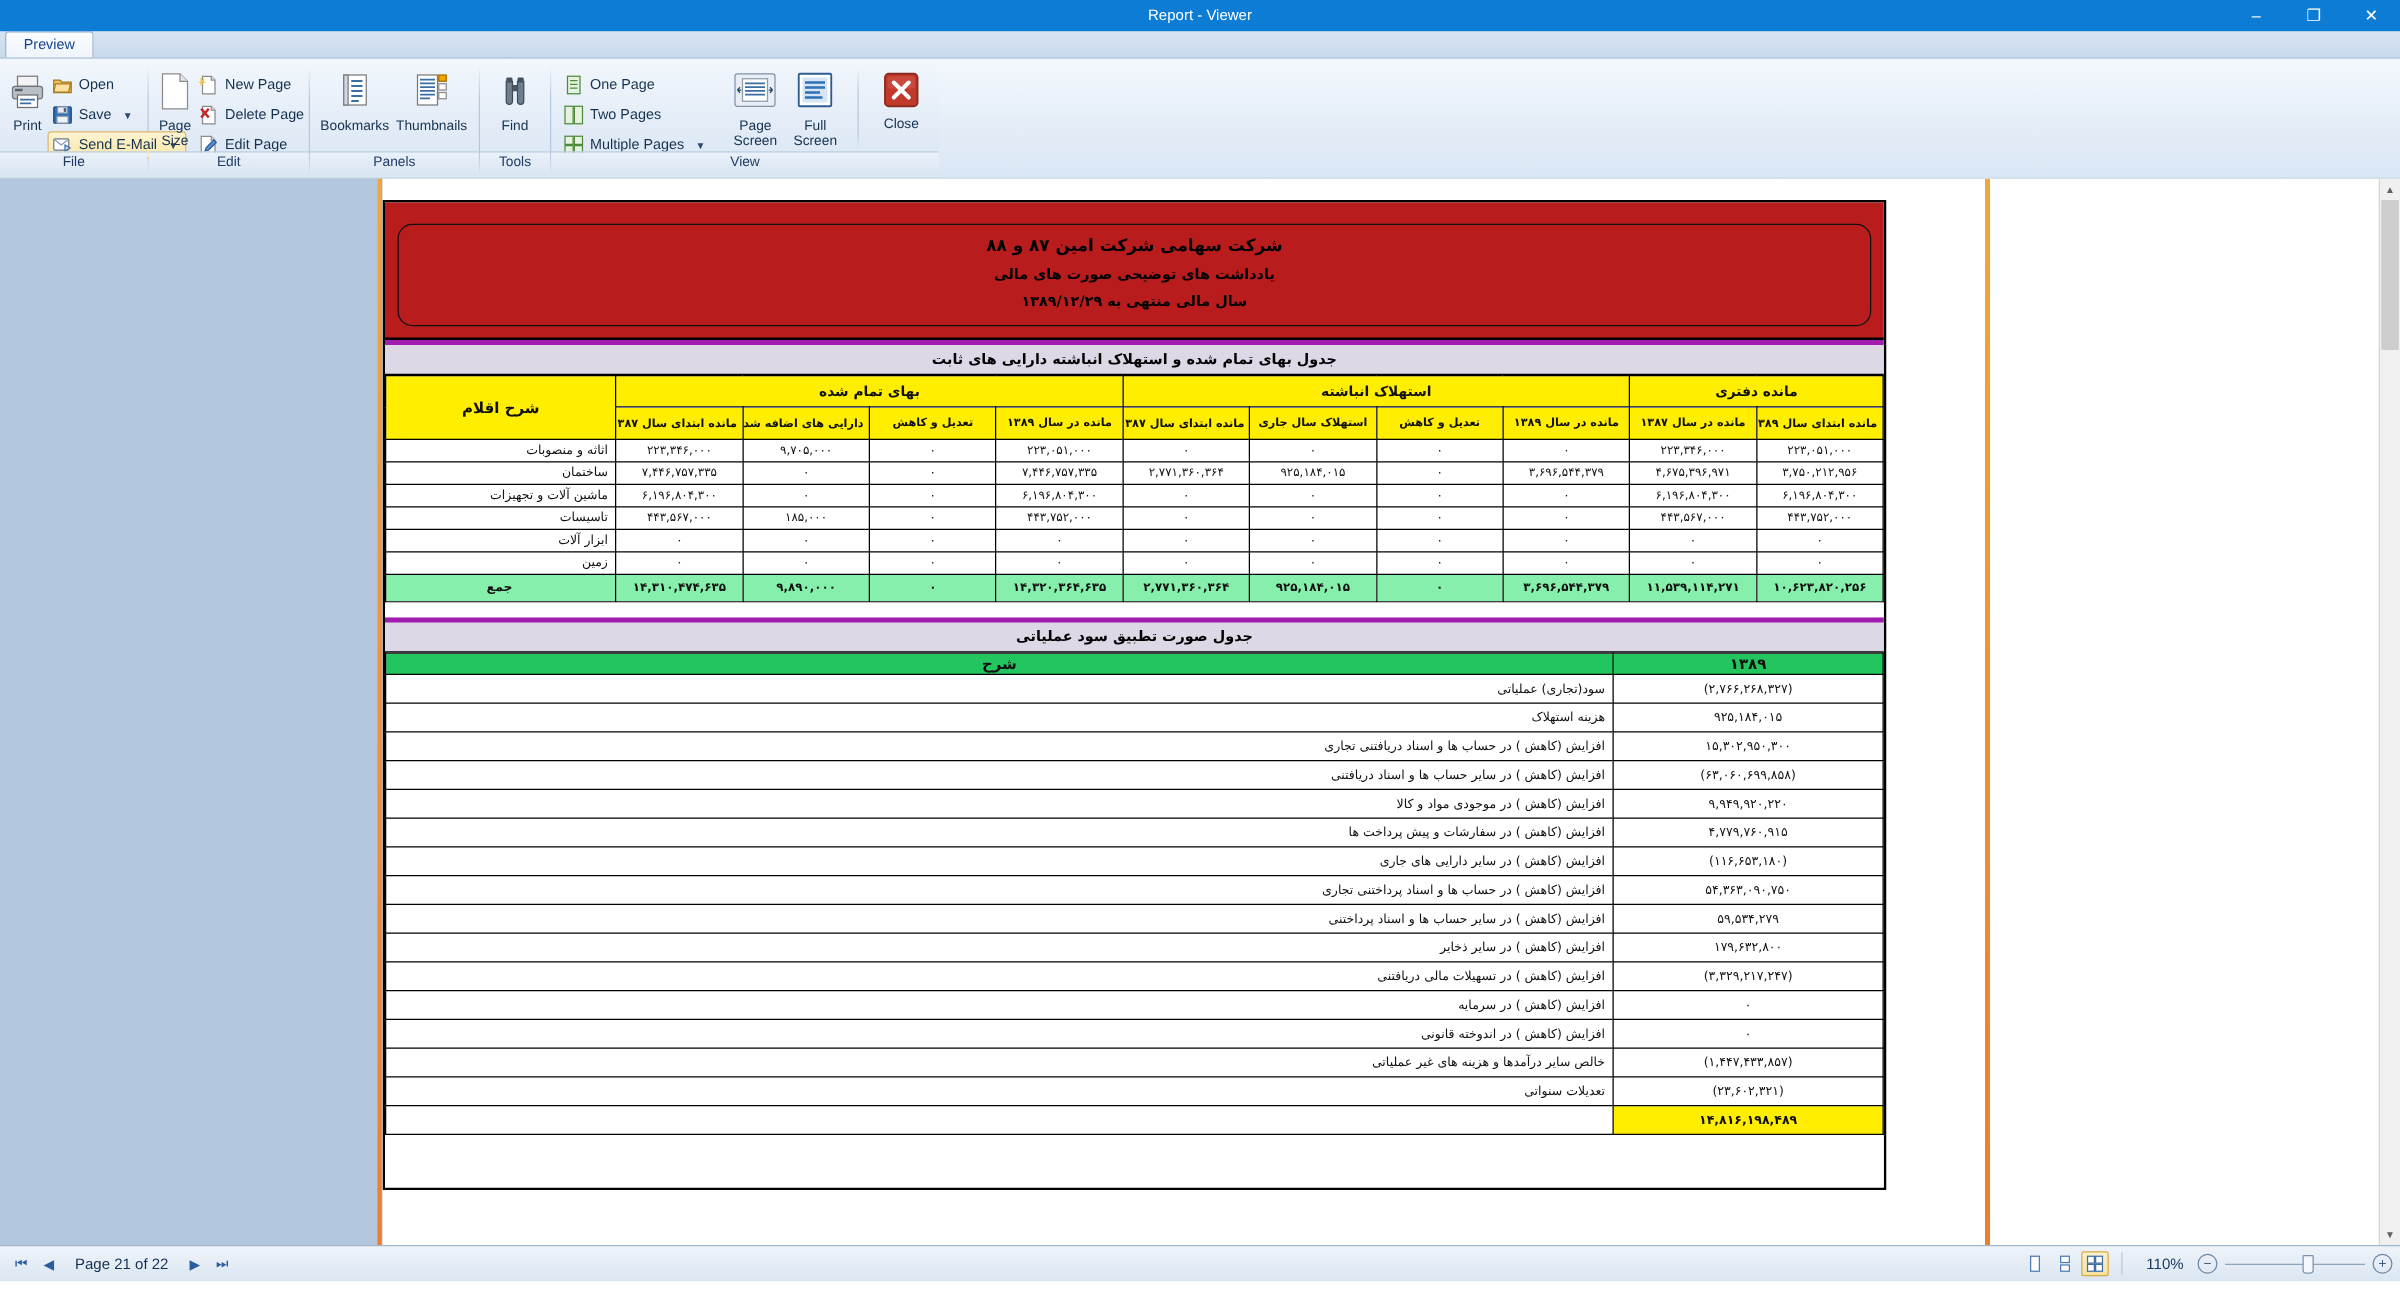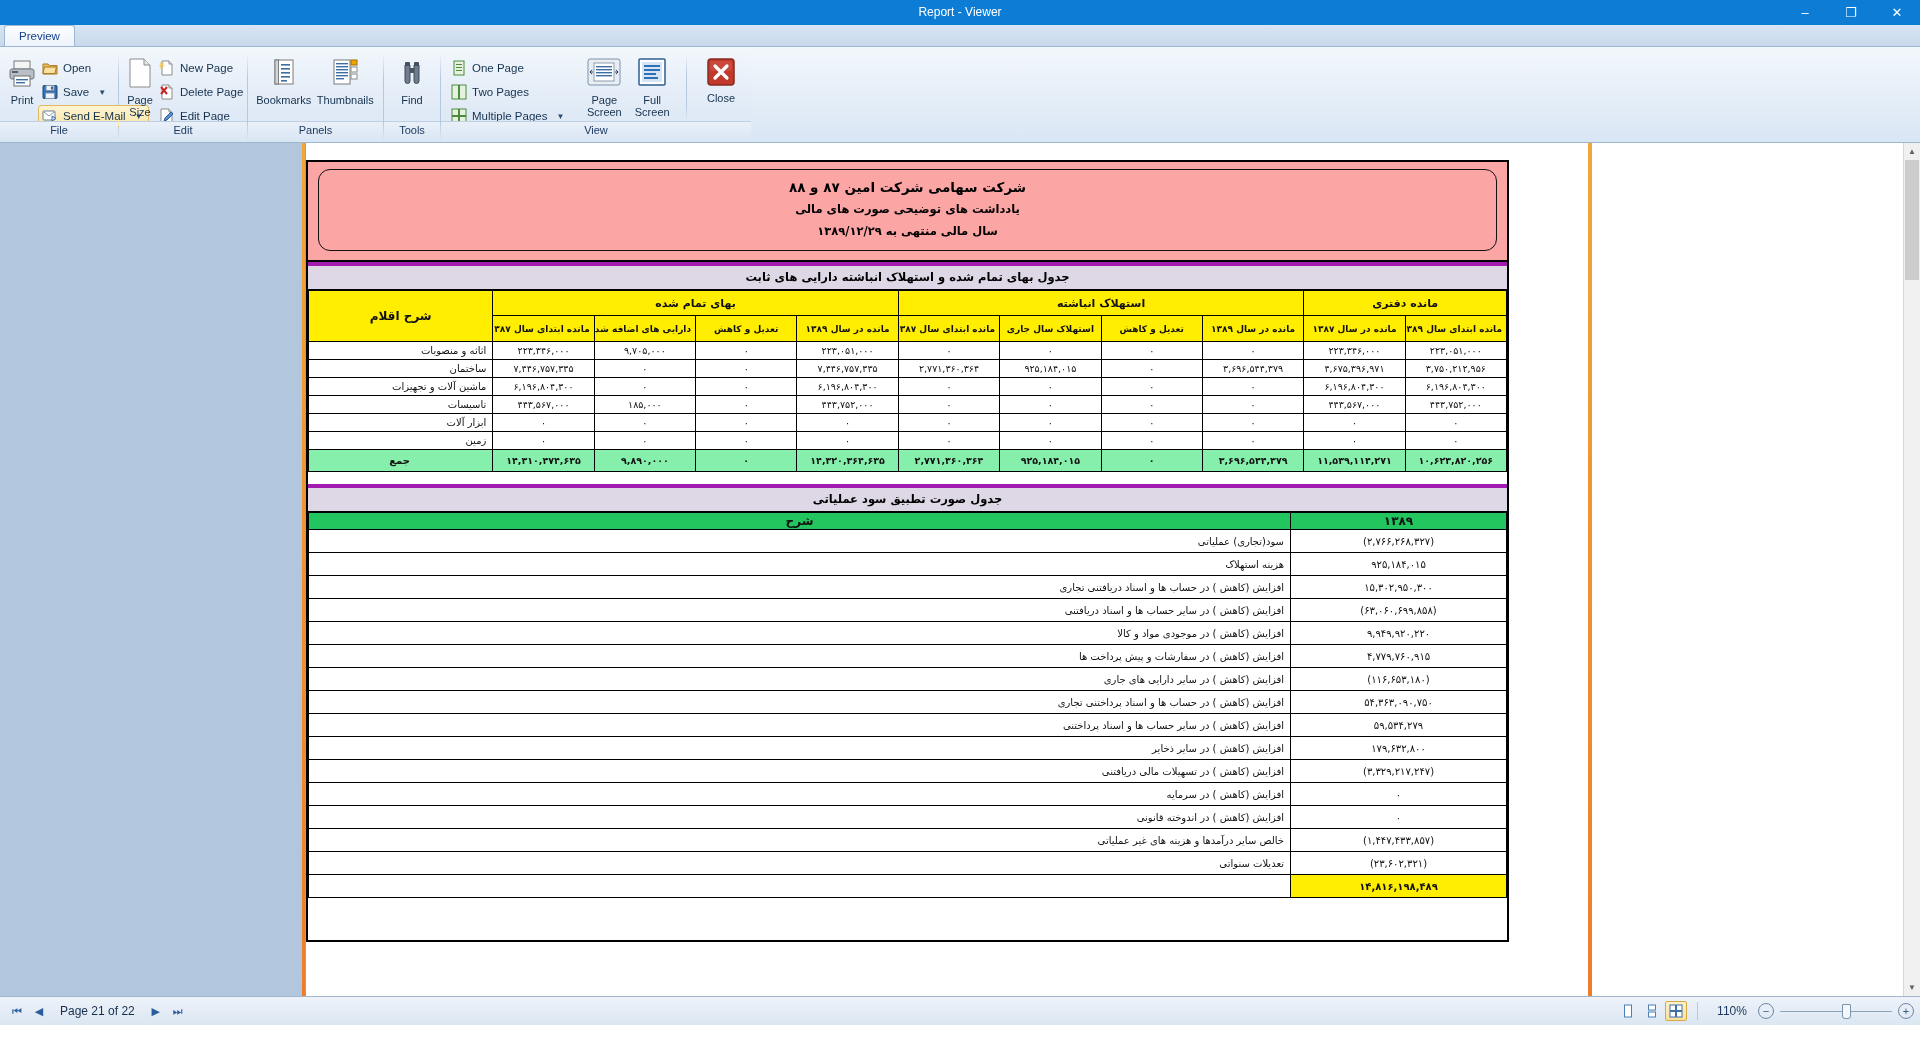--- a/index.html
+++ b/index.html
@@ -168,23 +168,23 @@
   #report {
     position: absolute;
     left: 0px; top: 17px;
     width: 1203px;
     background: #fff;
     border: 2px solid #000;
     font-family: "DejaVu Sans", sans-serif;
     direction: rtl;
   }
   .hdrbox {
-    background: #fca5a5;
+    background: #b91c1c;
     border-bottom: 2px solid #000;
-    padding: 7px 10px 9px 10px;
+    padding: 17px 10px 9px 10px;
   }
   .hdrbox .inner {
     border: 1.5px solid #111;
     border-radius: 12px;
     padding: 6px 14px 8px 14px;
     text-align: center;
   }
   .hdrbox .l1 { font-size: 13.5px; font-weight: bold; color:#000; line-height: 22px; }
   .hdrbox .l2, .hdrbox .l3 { font-size: 11.5px; font-weight: bold; color:#000; line-height: 22px; }
 

